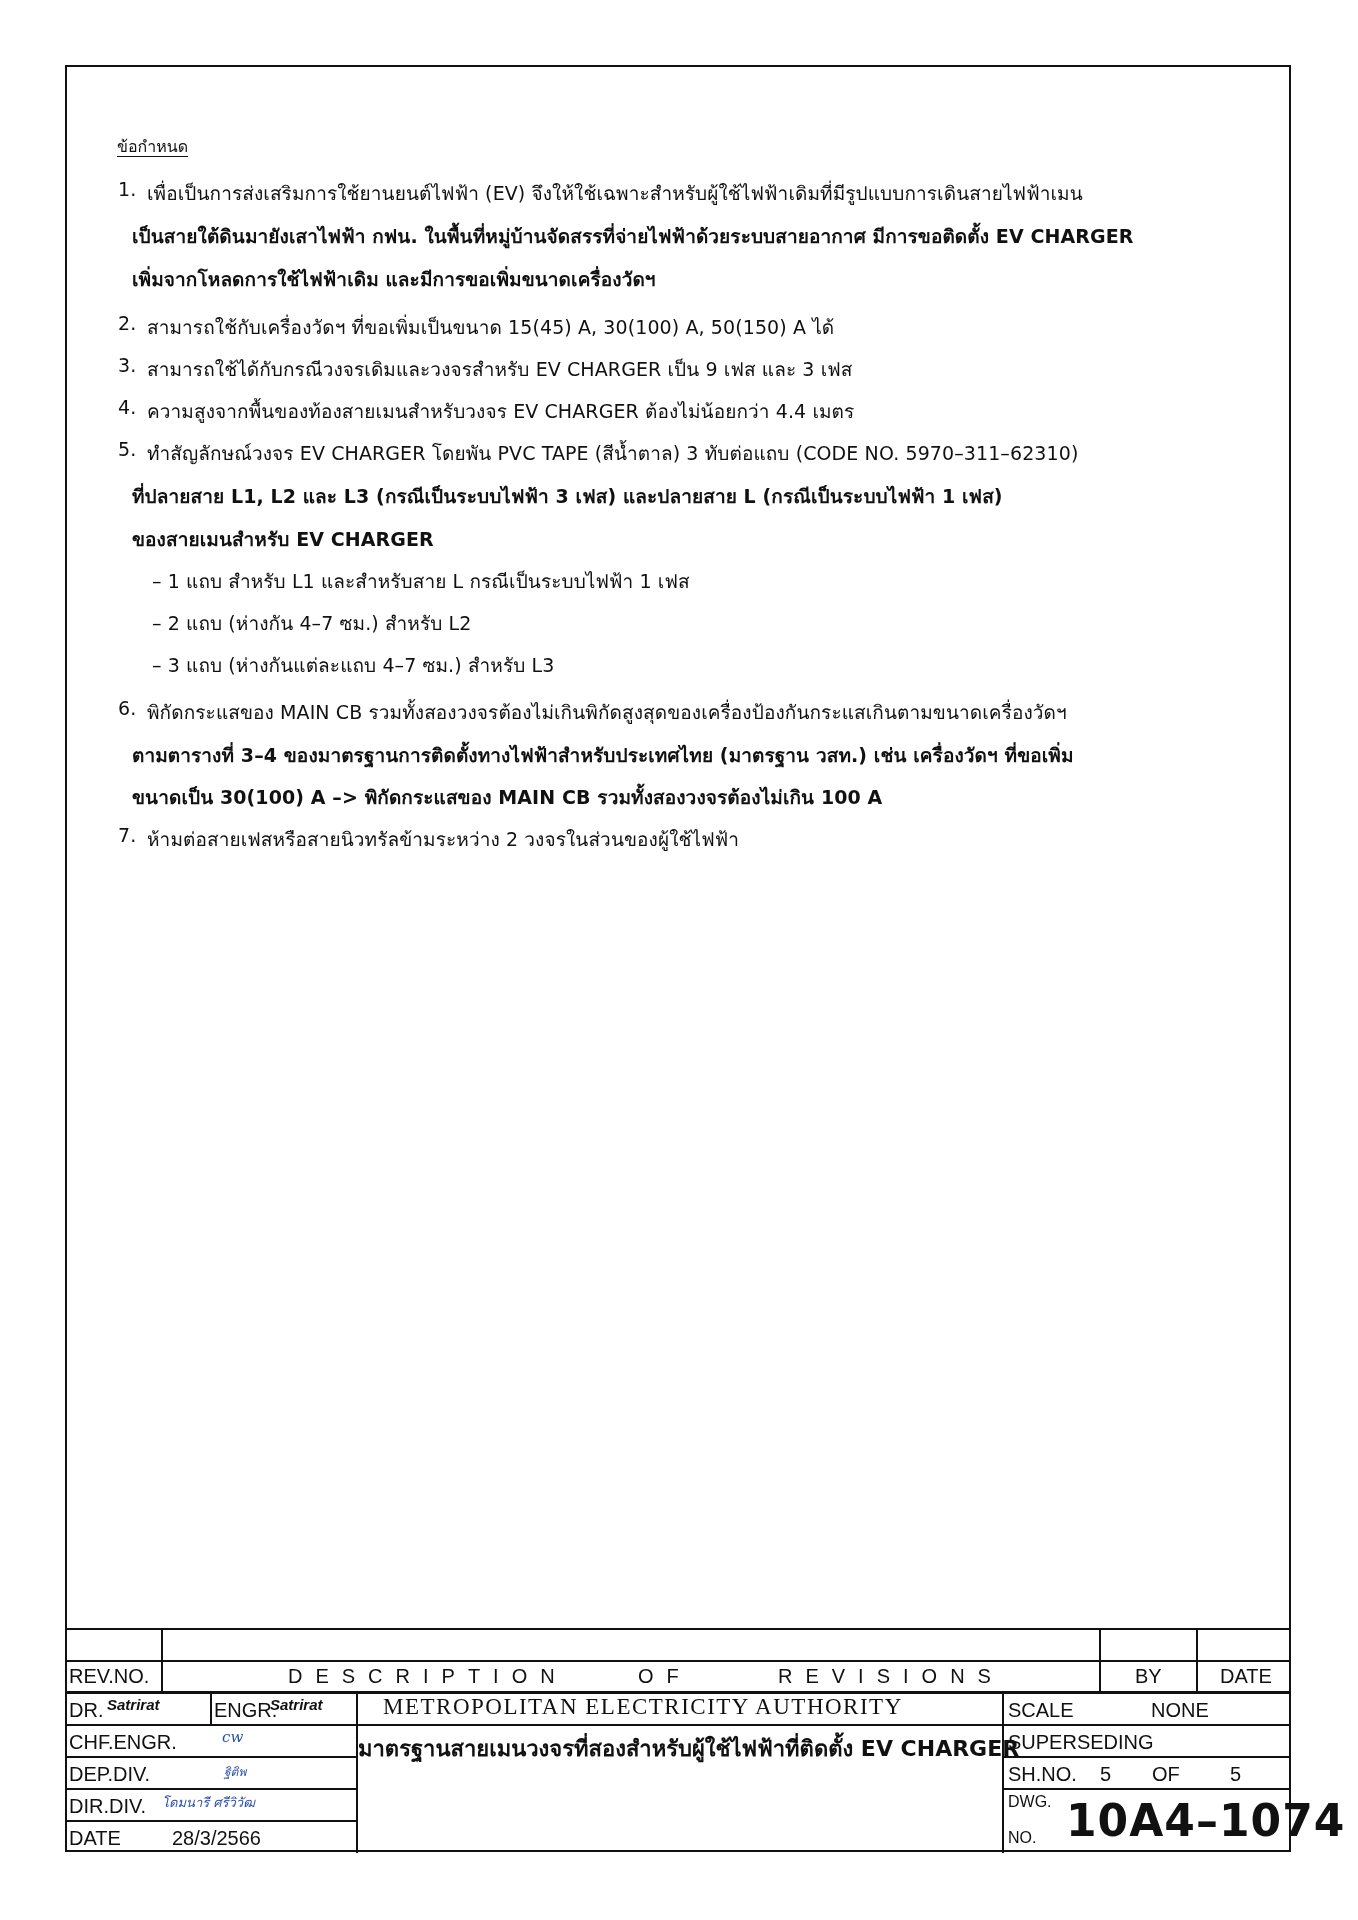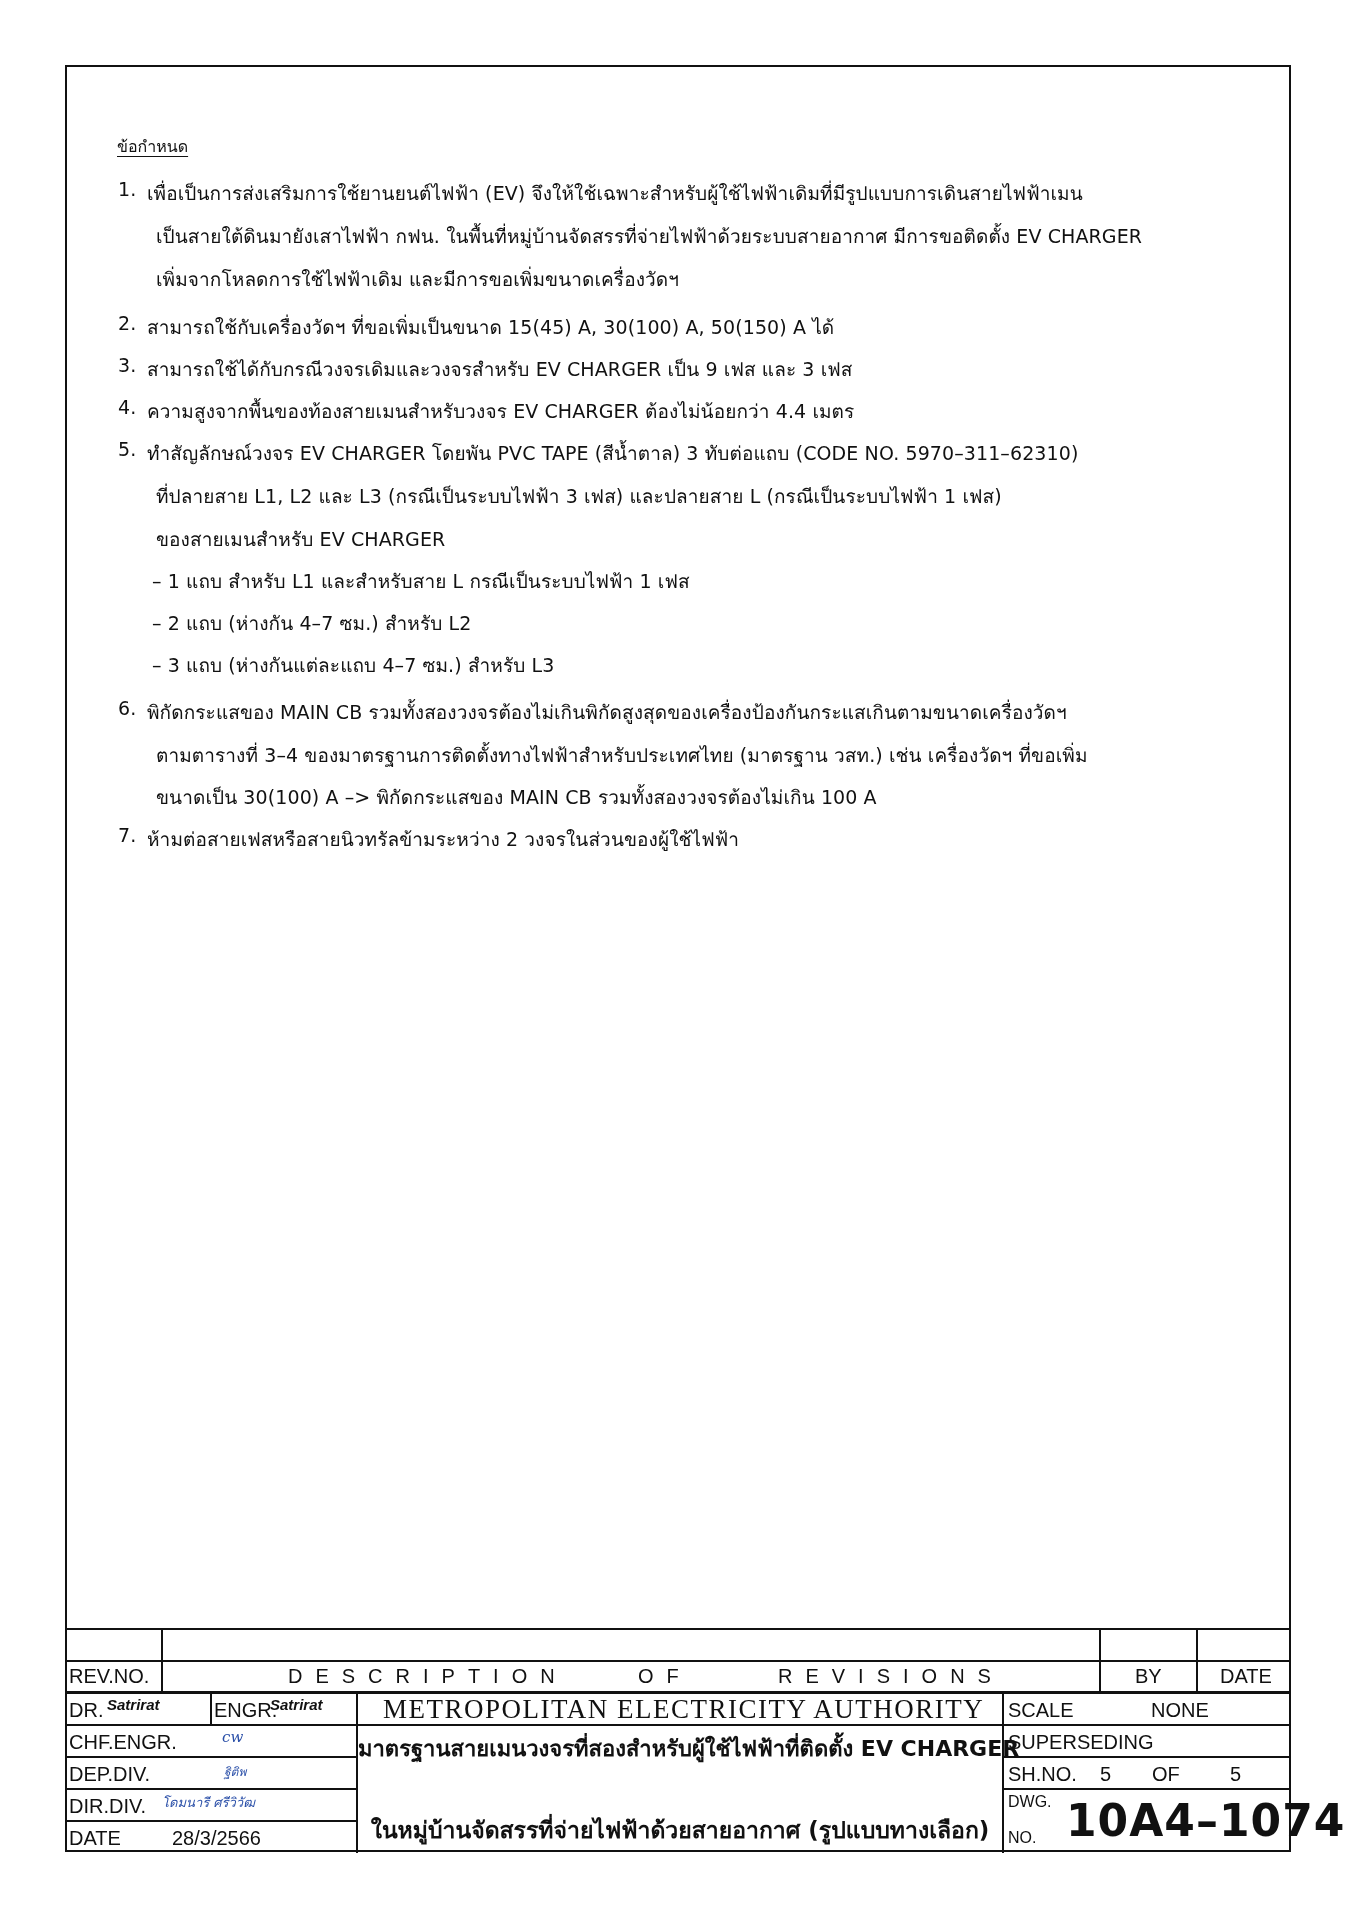--- a/index.html
+++ b/index.html
@@ -4,27 +4,27 @@
 <style>
   html, body { margin:0; padding:0; background:#ffffff; }
   body { width:1358px; height:1920px; position:relative; overflow:hidden;
          font-family:"DejaVu Sans", "Liberation Sans", sans-serif; color:#111; }
   .frame { position:absolute; left:65px; top:65px; width:1226px; height:1787px;
            border:2px solid #111; box-sizing:border-box; }
   .heading { position:absolute; left:117px; top:134px; font-size:16px; text-decoration:underline; text-underline-offset:4px; }
   .line { position:absolute; font-size:19px; white-space:nowrap; letter-spacing:0.1px; }
   .num { position:absolute; left:118px; }
   .txt1 { left:147px; }
-  .cont { left:156px; }
+  .cont { left:132px;font-weight:bold; }
   .bullet { left:152px; }
   .hline { position:absolute; background:#111; }
   .vline { position:absolute; background:#111; }
   .cell-text { position:absolute; font-size:20px; font-family:"Liberation Sans", sans-serif; white-space:nowrap; }
   .spaced { letter-spacing:13px; }
-  .serif-title { font-family:"Liberation Serif", serif; font-size:27px; letter-spacing:1.5px; }
+  .serif-title { font-family:"Liberation Serif", serif; font-size:23px; letter-spacing:1.5px; }
   .sig { font-family:Liberation Sans, sans-serif; font-style:italic; font-weight:bold; font-size:15px; }
   .sig-blue { font-family:"DejaVu Serif", serif; font-style:italic; color:#2a4fa8; font-size:15px; }
   .thai-title { position:absolute; font-weight:bold; font-size:23px; text-align:center; white-space:nowrap; left:0; right:0; }
   .dwg { font-weight:bold; font-size:44px; font-family:"DejaVu Sans", sans-serif; letter-spacing:1px; }
 </style>
 </head>
 <body>
 
 <div class="frame"></div>
 
@@ -106,21 +106,20 @@
 
   <div class="cell-text" style="left:69px;top:1795px">DIR.DIV.</div>
   <div class="cell-text sig-blue" style="left:162px;top:1792px;font-size:13px">โดมนารี ศรีวิวัฒ</div>
 
   <div class="cell-text" style="left:69px;top:1827px">DATE</div>
   <div class="cell-text" style="left:172px;top:1827px">28/3/2566</div>
 
   <div class="cell-text serif-title" style="left:383px;top:1694px">METROPOLITAN  ELECTRICITY  AUTHORITY</div>
   <div style="position:absolute;left:358px;top:1726px;width:644px;height:127px">
     <div class="thai-title" style="top:5px;font-size:22px">มาตรฐานสายเมนวงจรที่สองสำหรับผู้ใช้ไฟฟ้าที่ติดตั้ง EV CHARGER</div>
-    <div class="thai-title" style="top:86px">ในหมู่บ้านจัดสรรที่จ่ายไฟฟ้าด้วยสายอากาศ (รูปแบบทางเลือก)</div>
   </div>
 
   <div class="cell-text" style="left:1008px;top:1699px">SCALE</div>
   <div class="cell-text" style="left:1151px;top:1699px">NONE</div>
   <div class="cell-text" style="left:1008px;top:1731px">SUPERSEDING</div>
   <div class="cell-text" style="left:1008px;top:1763px">SH.NO.</div>
   <div class="cell-text" style="left:1100px;top:1763px">5</div>
   <div class="cell-text" style="left:1152px;top:1763px">OF</div>
   <div class="cell-text" style="left:1230px;top:1763px">5</div>
   <div class="cell-text" style="left:1008px;top:1793px;font-size:16px">DWG.</div>

